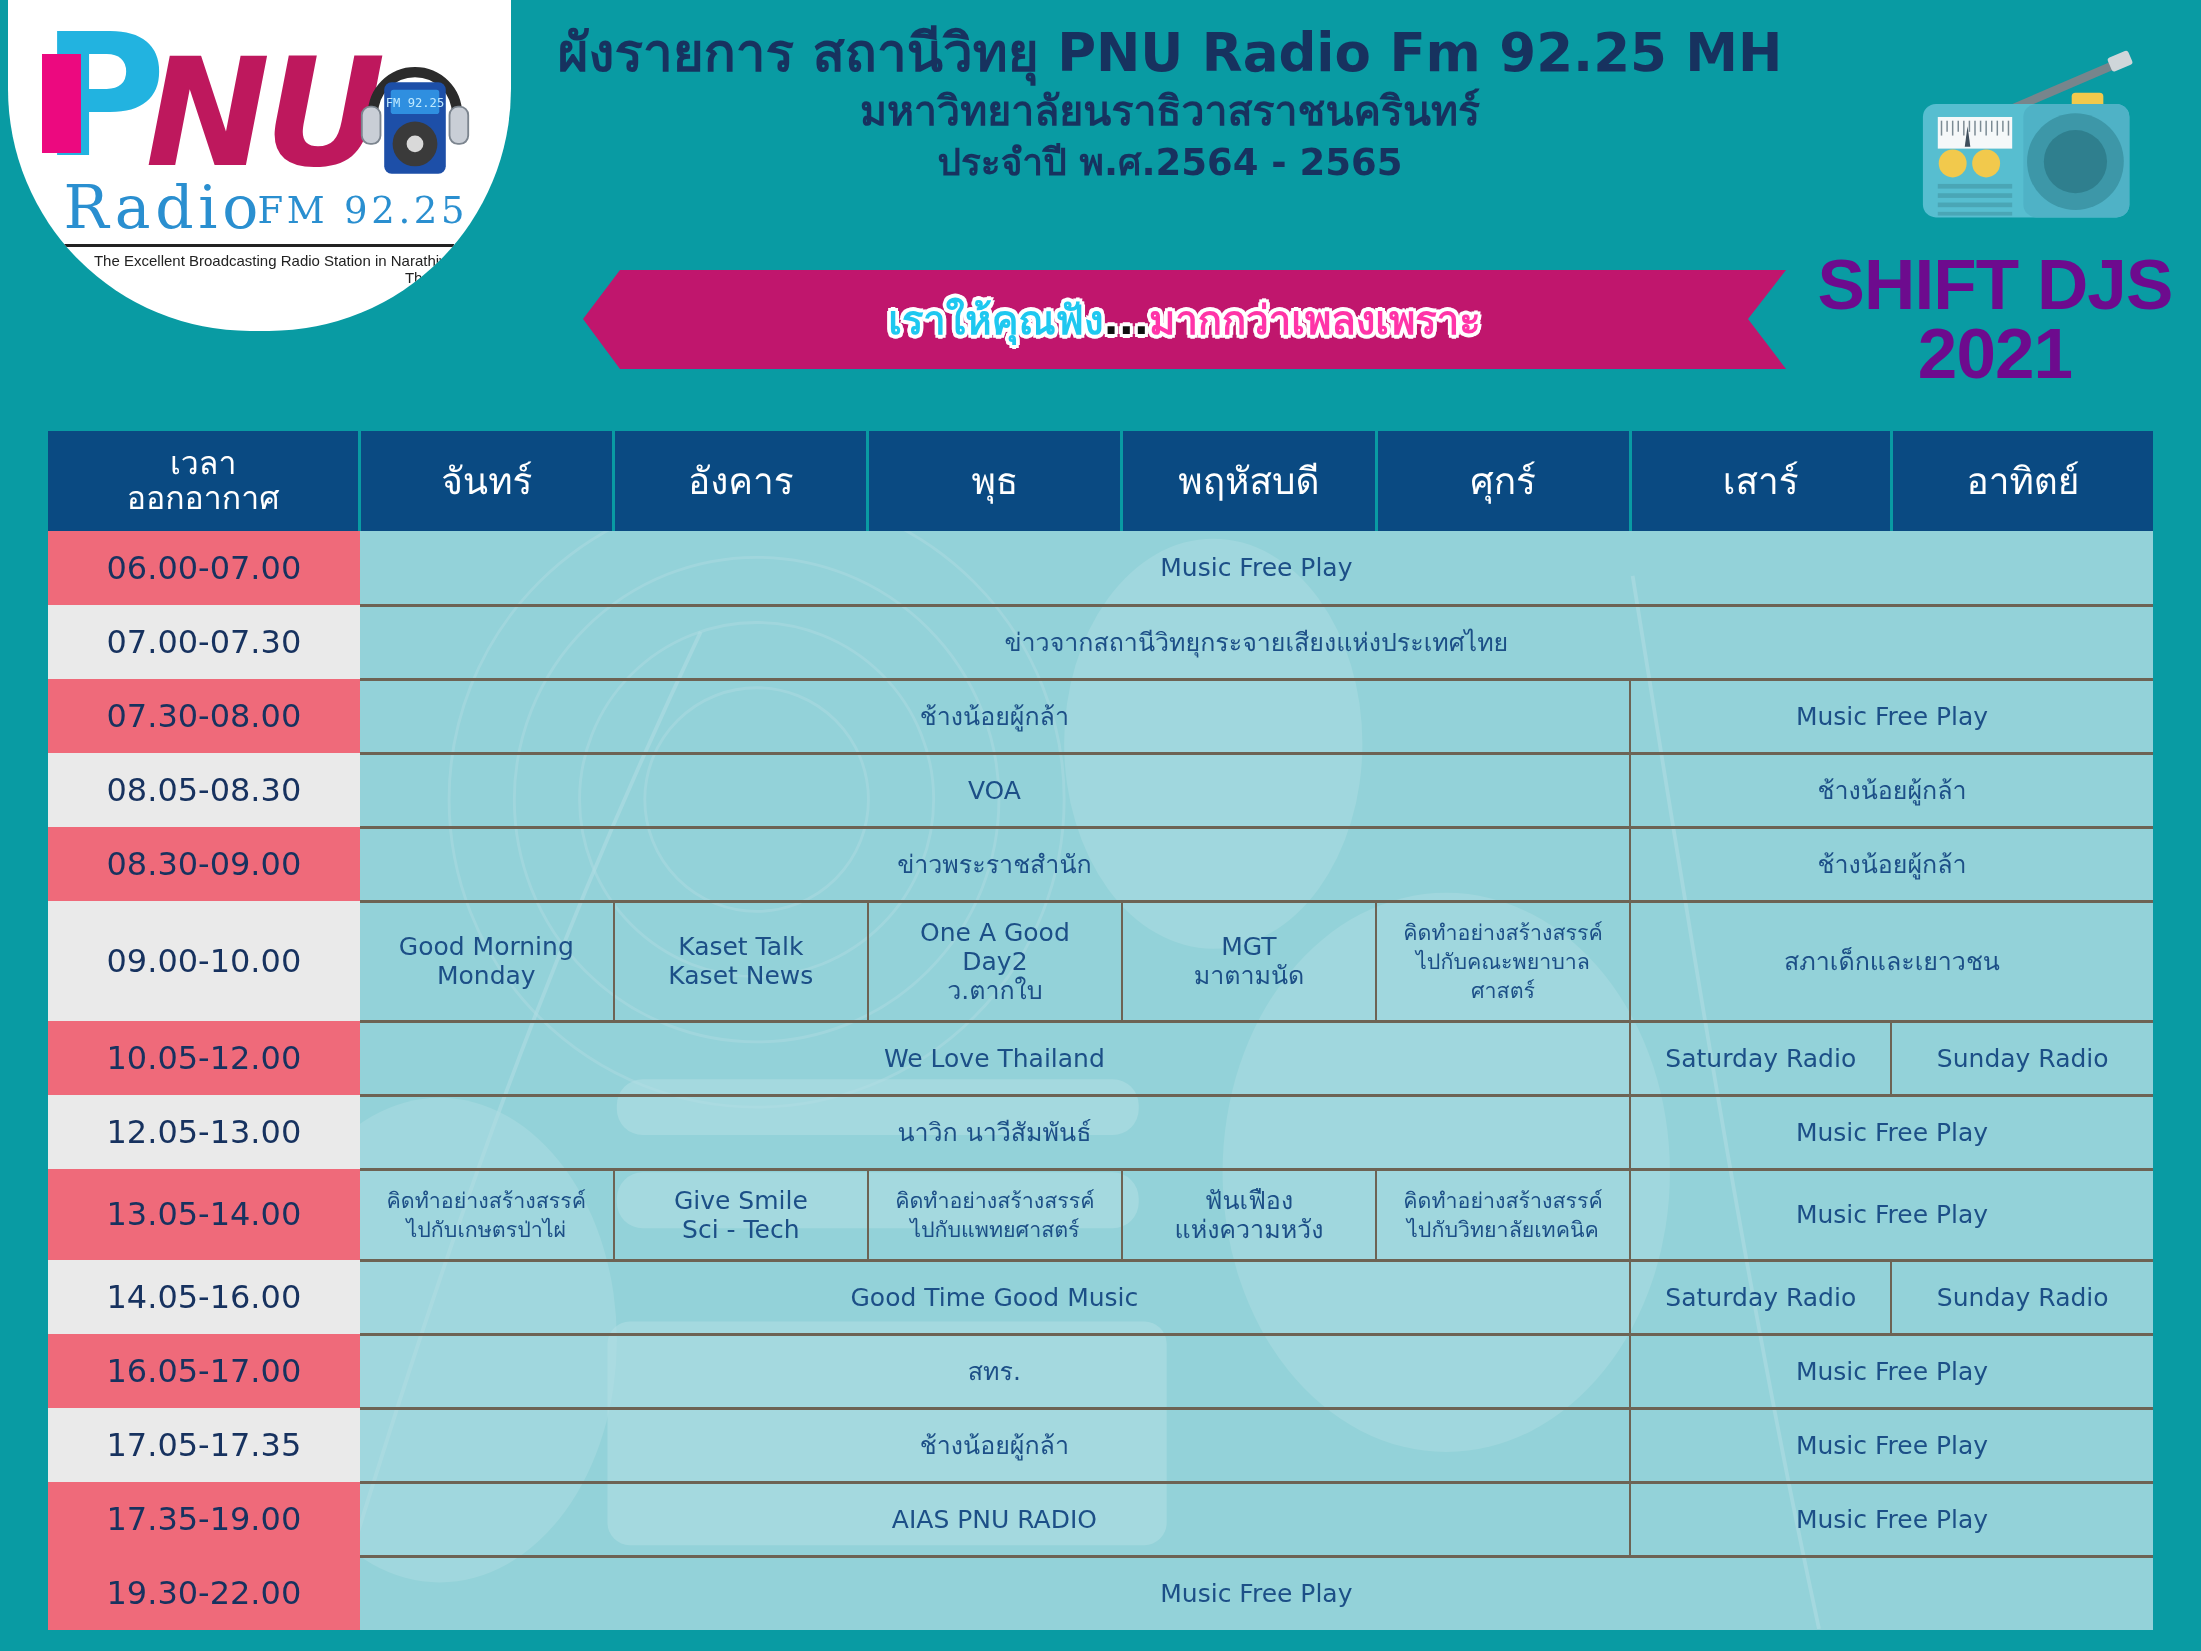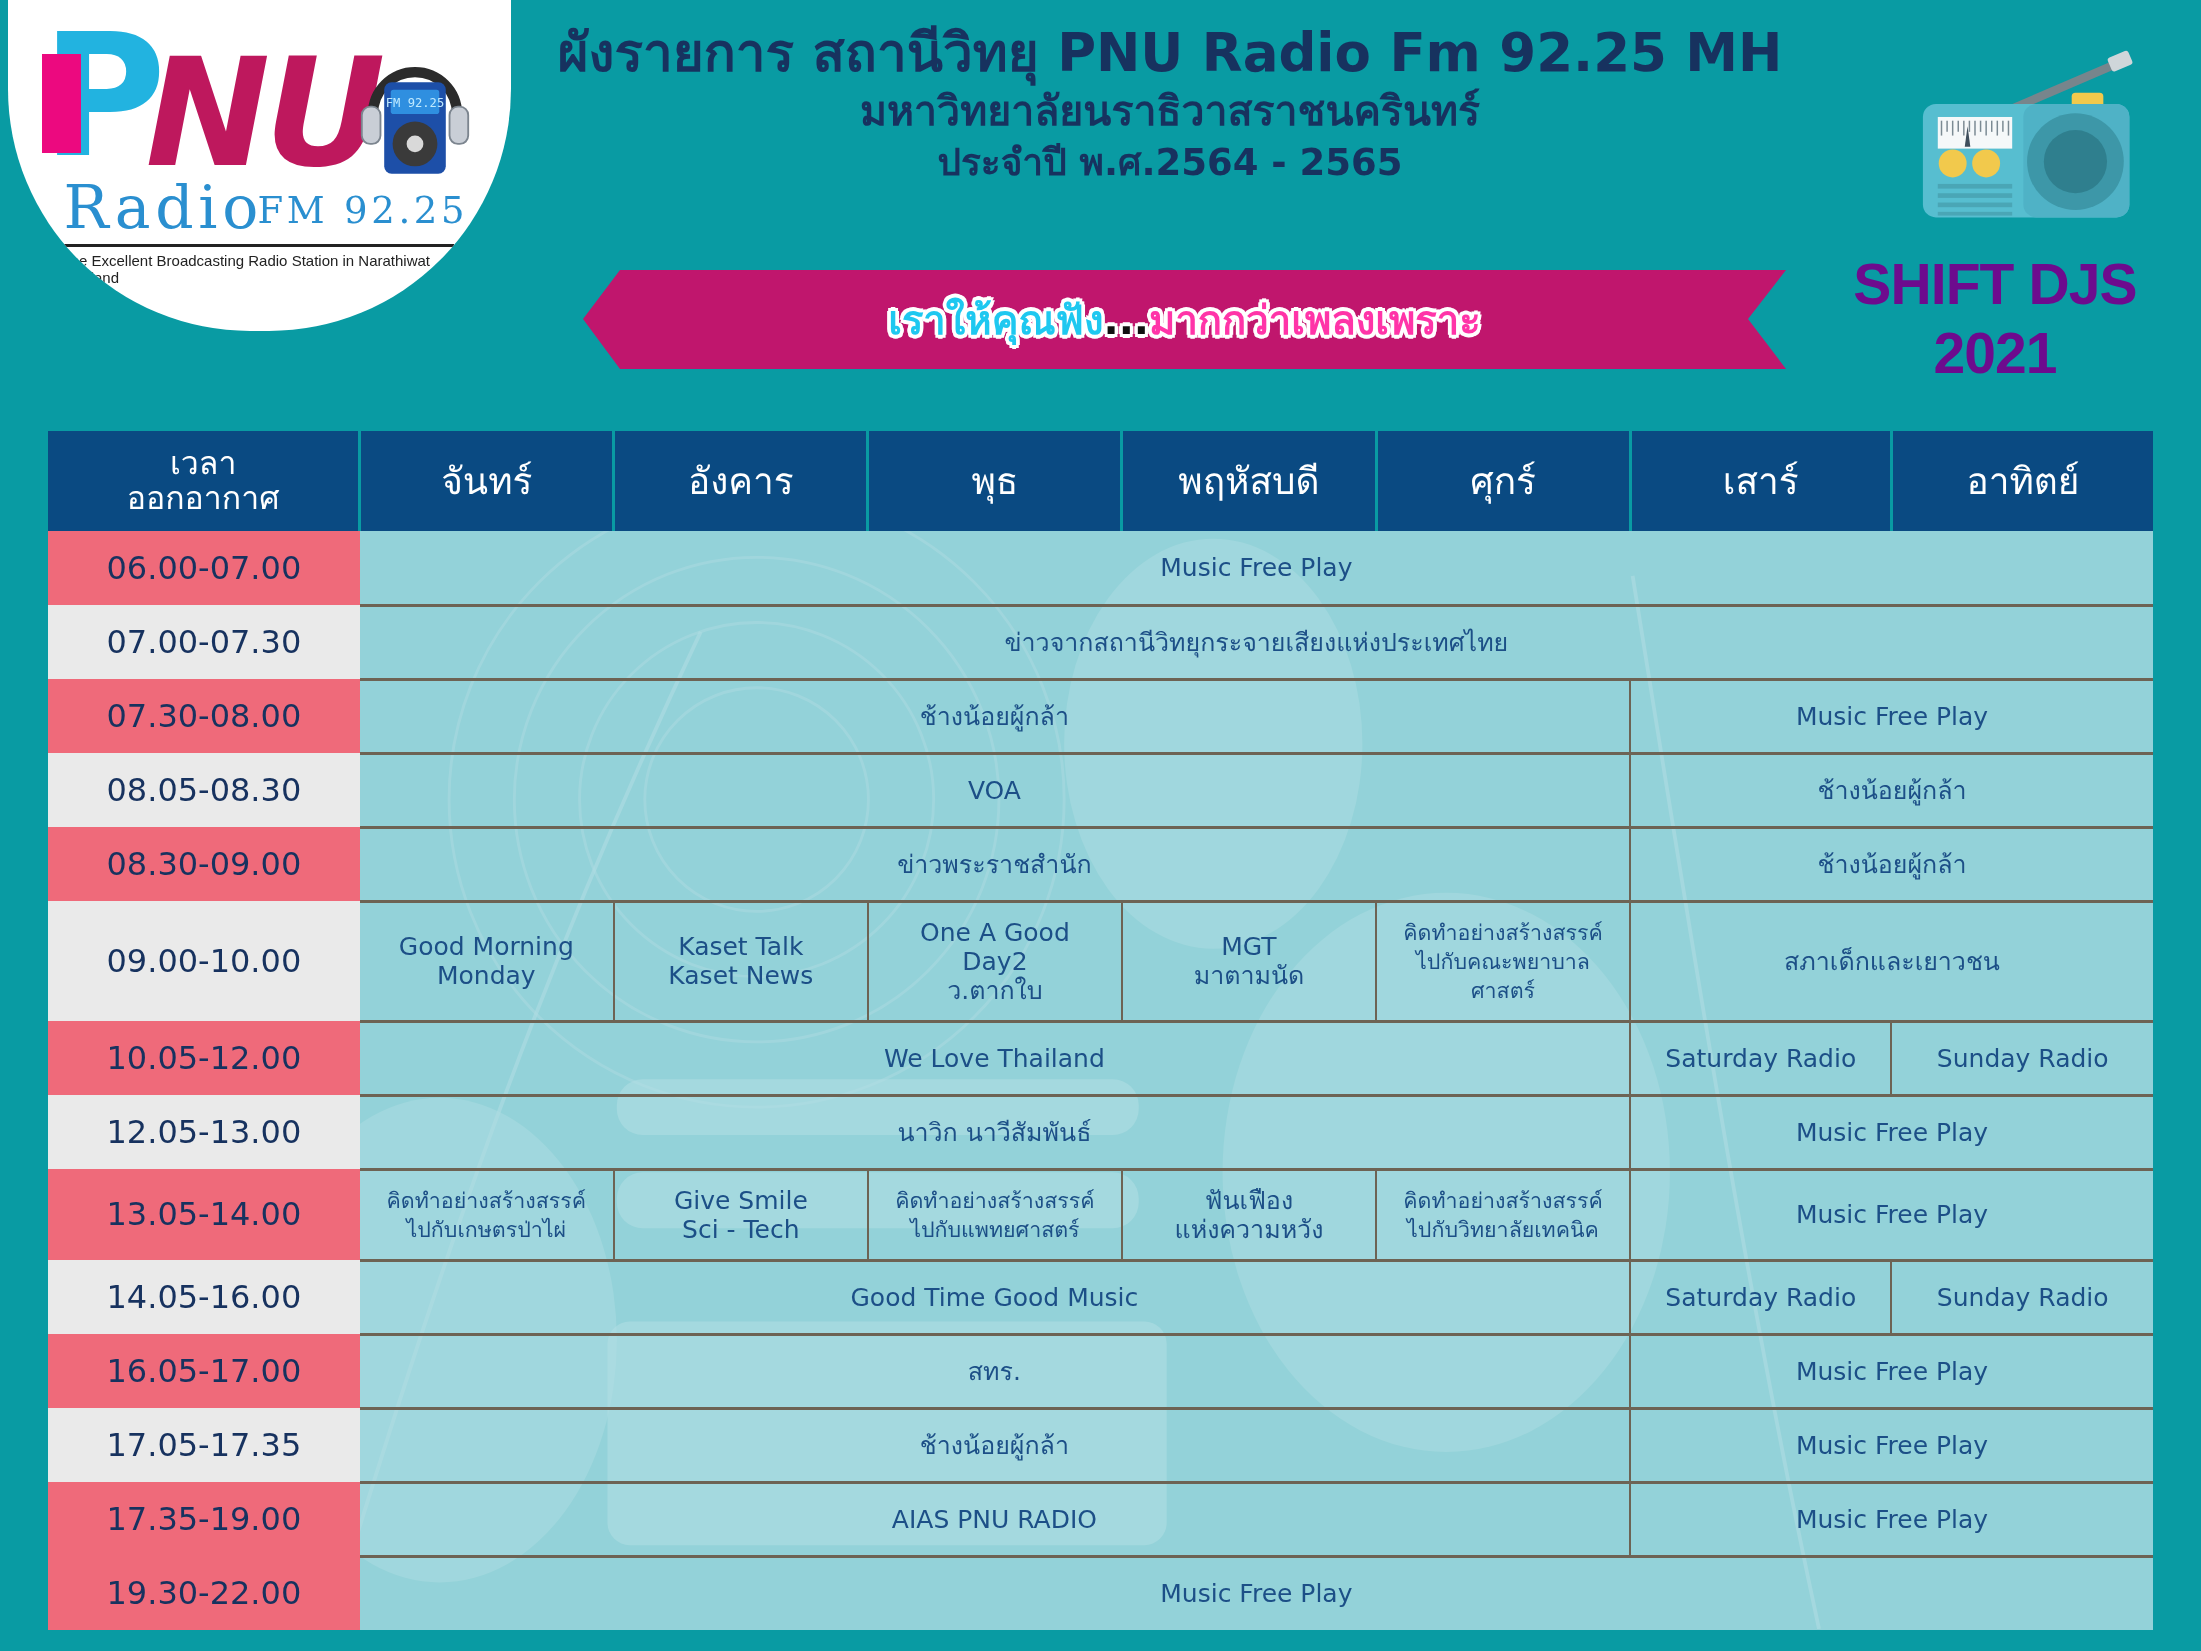--- a/index.html
+++ b/index.html
@@ -44,21 +44,21 @@
   .logo-fm {
     position: absolute; left: 250px; top: 192px;
     font-size: 37px; line-height: 37px; color: #2a8fd0;
     font-family: "DejaVu Serif", serif; letter-spacing: 3.7px;
   }
   .logo-rule {
     position: absolute; left: 54px; top: 244px; width: 392px; height: 2.8px; background: #222;
   }
   .logo-tag {
     position: absolute; left: 54px; top: 252px; width: 401px;
-    font-size: 15px; color: #222; text-align: left;
+    font-size: 15px; color: #222; text-align: right;
     font-family: "Liberation Sans", sans-serif;
   }
   
   .logo-radio-ico { position: absolute; left: 337px; top: 45px; width: 140px; height: 140px; }
 
   #title-block {
     position: absolute; left: 522px; top: 22.4px; width: 1296px;
     text-align: center; color: #17325f;
   }
   #title-1 {
@@ -81,21 +81,21 @@
       -2.8px -2.8px 0 #fff, 2.8px -2.8px 0 #fff, -2.8px 2.8px 0 #fff, 2.8px 2.8px 0 #fff,
       0 -3.7px 0 #fff, 0 3.7px 0 #fff, -3.7px 0 0 #fff, 3.7px 0 0 #fff;
   }
   #banner-text .seg-a { color: #1ec8f0; }
   #banner-text .seg-b { color: #111; }
   #banner-text .seg-c { color: #ff34a8; }
 
   #shift-djs {
     position: absolute; left: 1790px; top: 250px; width: 410px;
     text-align: center; color: #6d0b8e;
-    font-size: 57px; line-height: 69px; font-weight: bold;
+    font-size: 71px; line-height: 69px; font-weight: bold;
     font-family: "Liberation Sans", sans-serif;
     letter-spacing: -0.9px;
   }
 
   #radio-ico { position: absolute; left: 1874px; top: 37px; width: 308px; height: 186px; }
 
   
   #schedule {
     position: absolute; left: 48px; top: 431px;
     width: 2105px;

